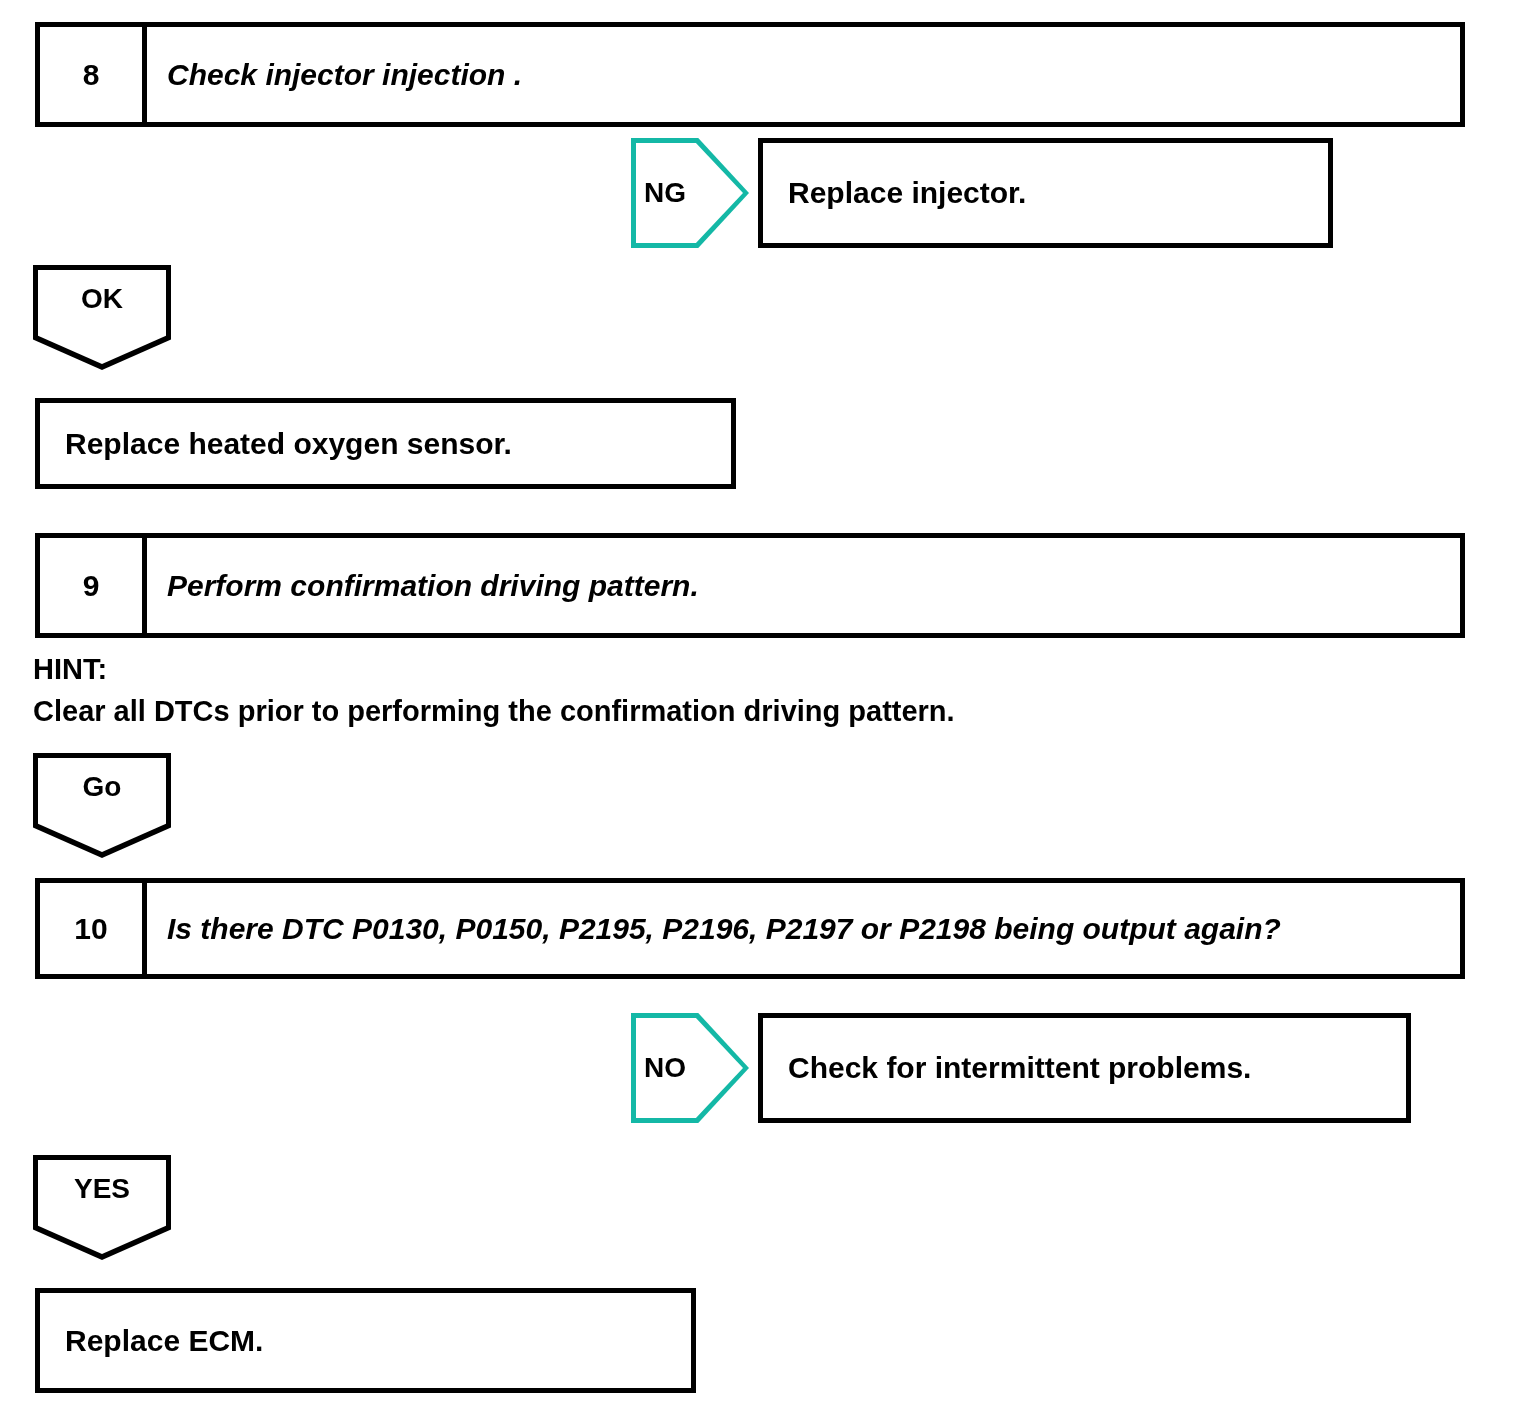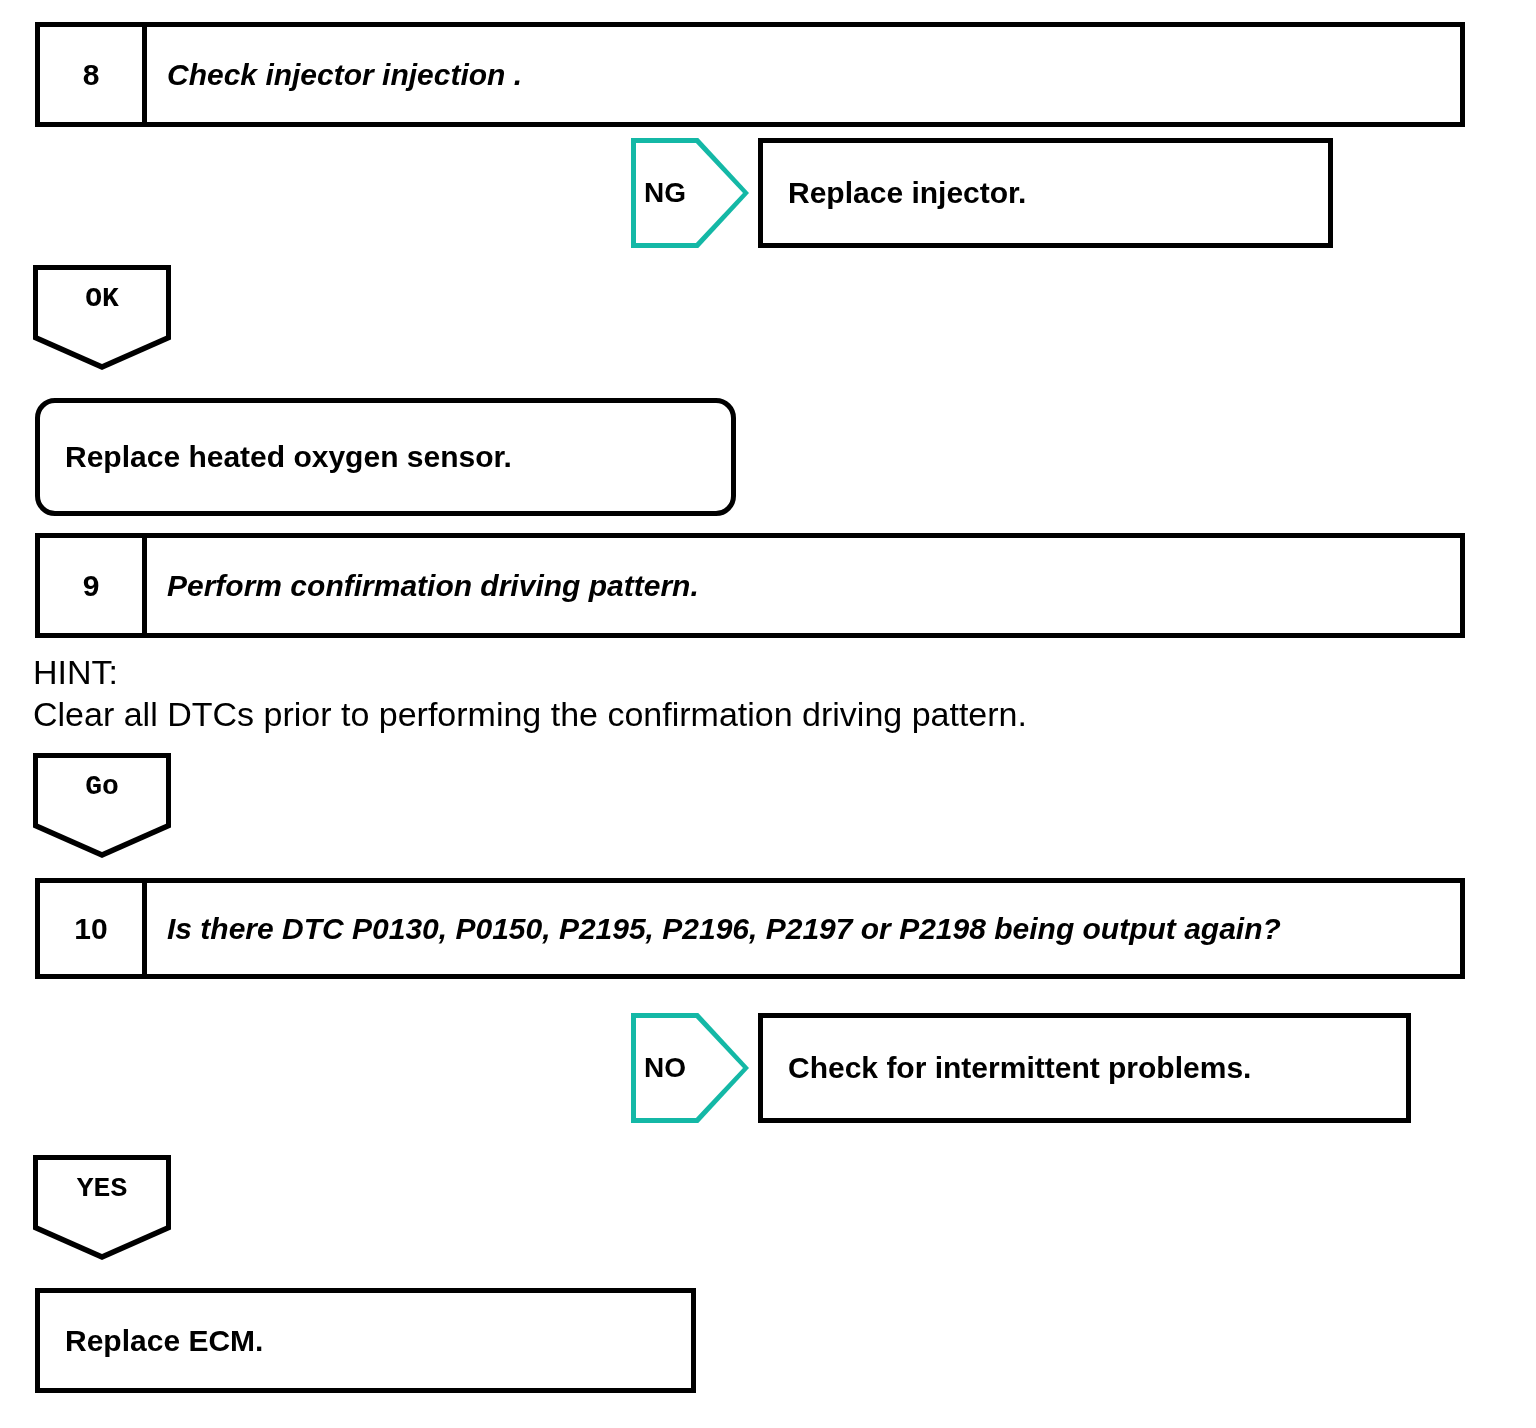--- a/index.html
+++ b/index.html
@@ -82,21 +82,20 @@
   }
   .arrow-down .lbl {
     position: absolute;
     left: 0;
     right: 0;
     top: 18px;
     text-align: center;
     font-weight: bold;
     font-size: 28px;
     z-index: 2;
-    font-family: Liberation Mono, monospace;
   }
 
   
   .arrow-right {
     position: absolute;
     width: 118px;
     height: 110px;
     background: #14b8a6;
     -webkit-clip-path: polygon(0 0, 57% 0, 100% 50%, 57% 100%, 0 100%);
     clip-path: polygon(0 0, 57% 0, 100% 50%, 57% 100%, 0 100%);
@@ -121,22 +120,22 @@
     align-items: center;
     justify-content: center;
     font-weight: bold;
     font-size: 28px;
     z-index: 2;
   }
 
   
   .hint {
     position: absolute;
-    font-size: 34px;
-    font-weight: normal;
+    font-size: 29px;
+    font-weight: bold;
     white-space: nowrap;
     letter-spacing: 0px;
   }
 </style>
 </head>
 <body>
 
 <div id="page">
 
   <div class="box numbered" style="left:35px; top:22px; width:1430px; height:105px;">
@@ -151,21 +150,21 @@
 
   <div class="box plain" style="left:758px; top:138px; width:575px; height:110px;">
     <div class="txt">Replace injector.</div>
   </div>
 
   <div class="arrow-down" style="left:33px; top:265px;">
     <div class="inner"></div>
     <div class="lbl">OK</div>
   </div>
 
-  <div class="box plain" style="left:35px; top:398px; width:701px; height:118px;border-radius:20px;">
+  <div class="box plain" style="left:35px; top:398px; width:701px; height:91px;">
     <div class="txt">Replace heated oxygen sensor.</div>
   </div>
 
   <div class="box numbered" style="left:35px; top:533px; width:1430px; height:105px;">
     <div class="num">9</div>
     <div class="txt">Perform confirmation driving pattern.</div>
   </div>
 
   <div class="hint" style="left:33px; top:653px;">HINT:</div>
   <div class="hint" style="left:33px; top:695px;">Clear all DTCs prior to performing the confirmation driving pattern.</div>

